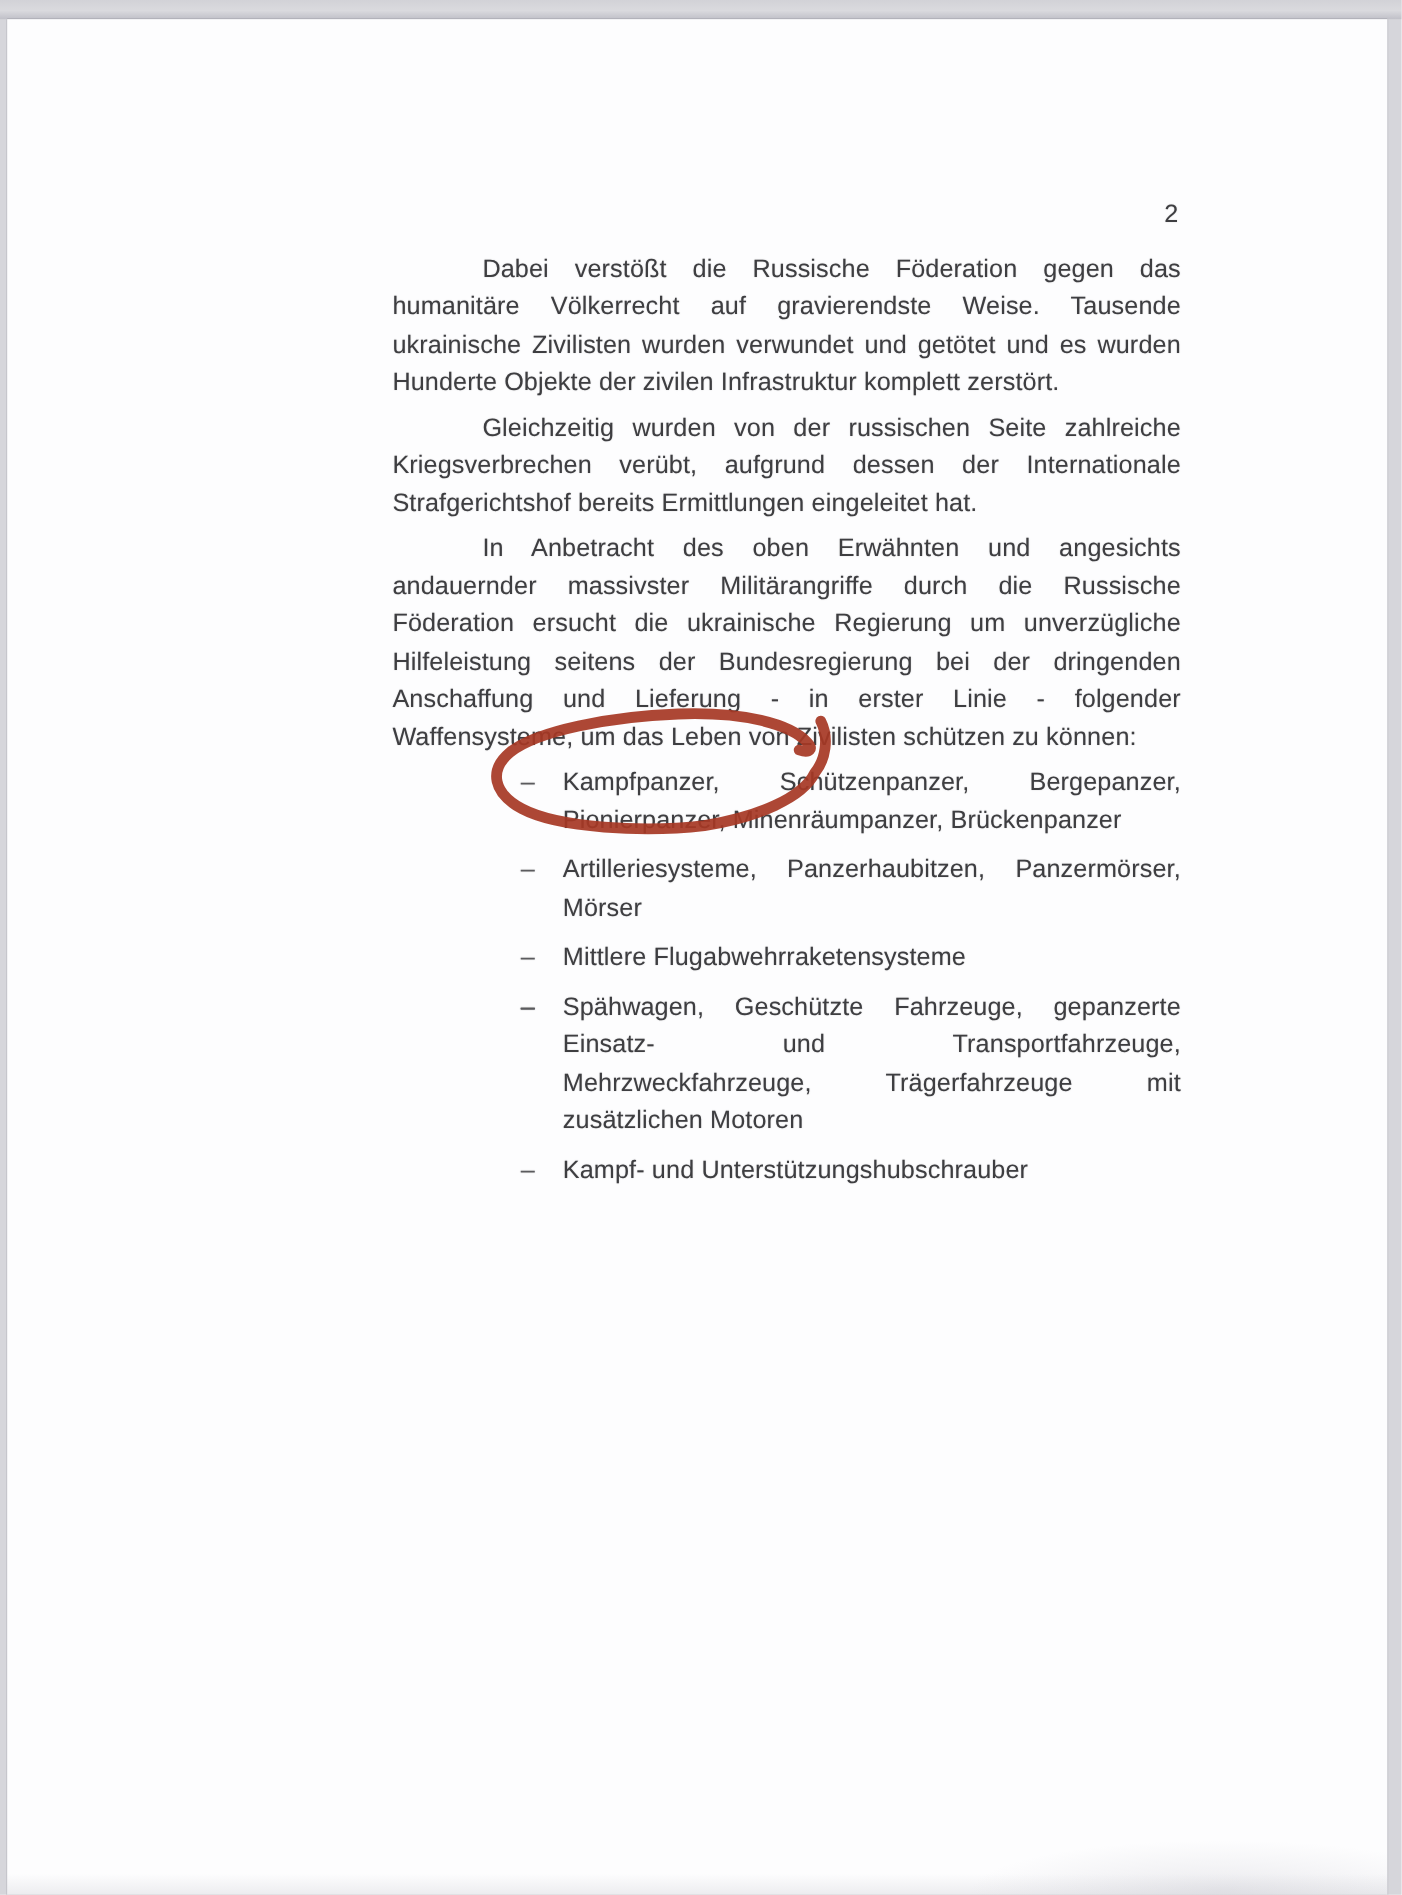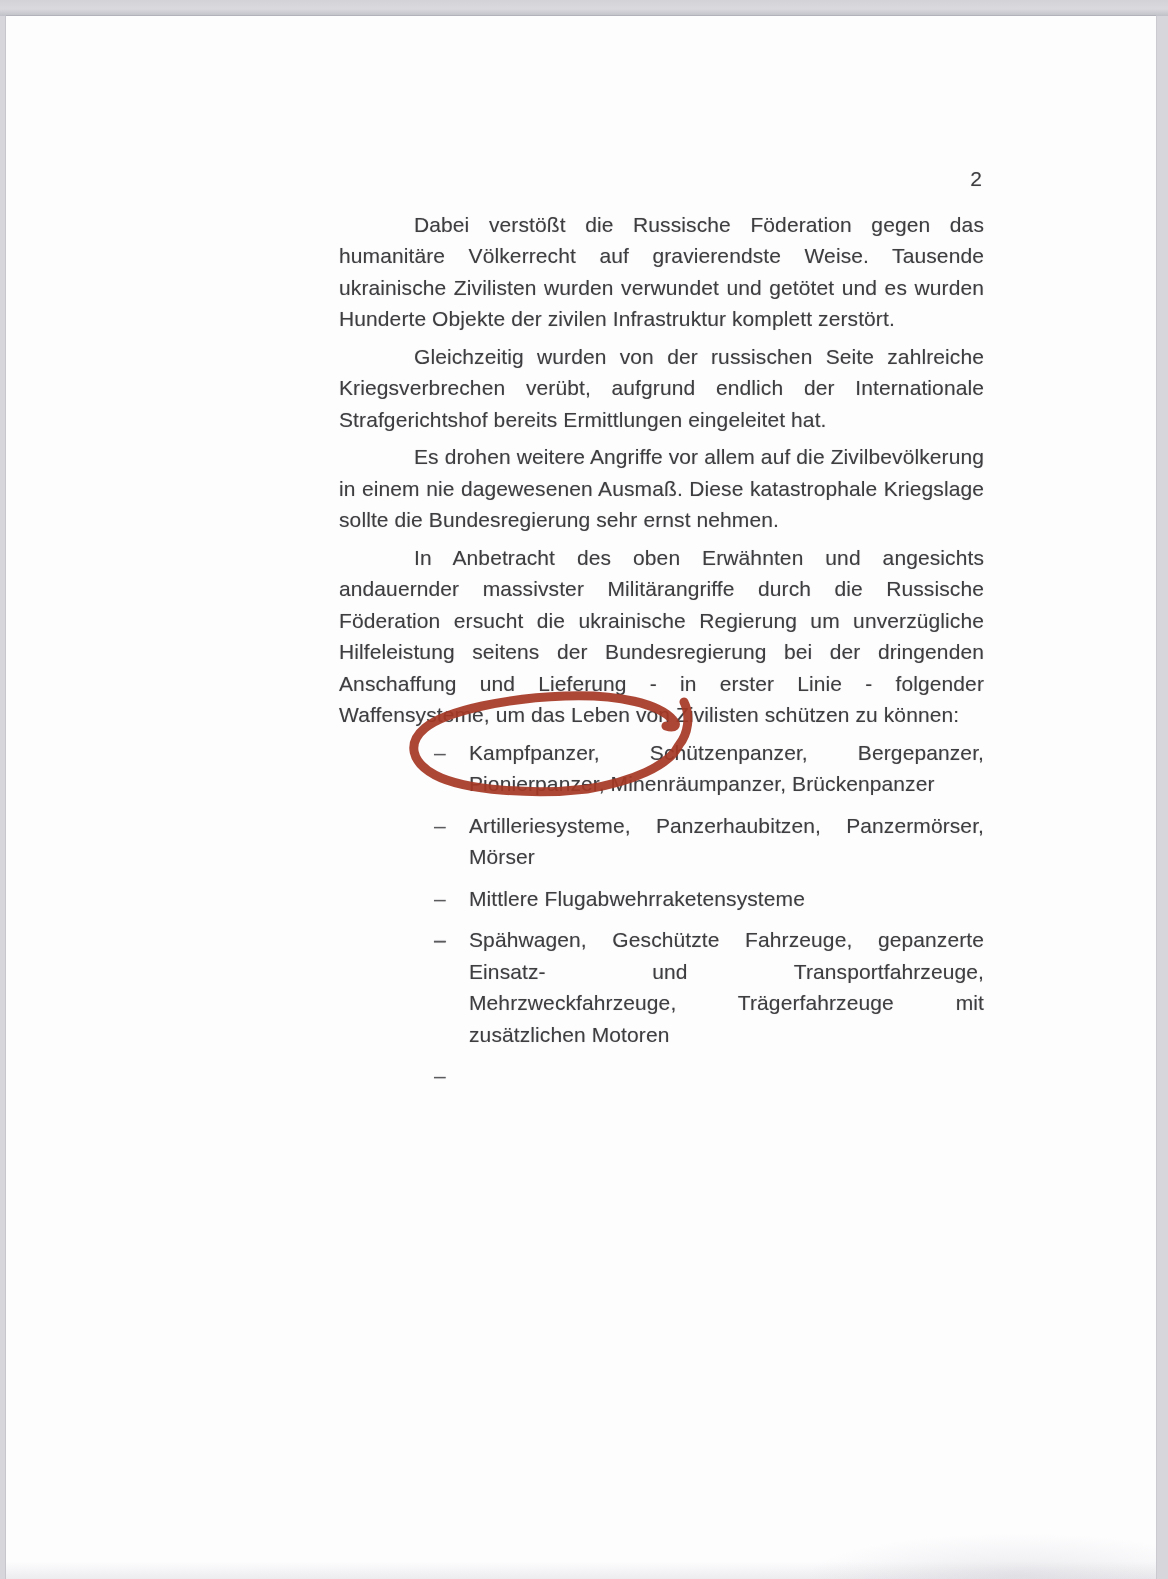--- a/index.html
+++ b/index.html
@@ -44,21 +44,21 @@
     line-height: 31.5px;
     letter-spacing: 0.1px;
     text-shadow: 0 0 1px rgba(62,62,66,0.35);
   }
   .page-number {
     text-align: right;
     padding-right: 2px;
     margin: 0 0 14px 0;
   }
   .para {
-    margin: 0 0 6px 12px;
+    margin: 0 0 6px 0;
     text-align: justify;
     text-align-last: left;
     text-indent: 75px;
   }
   .bullet-list { margin-top: 0; }
   .bullet {
     position: relative;
     padding-left: 142px;
     margin: 0 0 10px 0;
     text-align: justify;
@@ -81,22 +81,21 @@
 
 <div class="viewport">
   <div class="scan-top-band"></div>
 
   <div class="page">
     <div class="content">
 
       <div class="page-number">2</div>
 
       <p class="para">Dabei verstößt die Russische Föderation gegen das humanitäre Völkerrecht auf gravierendste Weise. Tausende ukrainische Zivilisten wurden verwundet und getötet und es wurden Hunderte Objekte der zivilen Infrastruktur komplett zerstört.</p>
-      <p class="para">Gleichzeitig wurden von der russischen Seite zahlreiche Kriegsverbrechen verübt, aufgrund endlich der Internationale Strafgerichtshof bereits Ermittlungen eingeleitet hat.</p>
-      <p class="para">Es drohen weitere Angriffe vor allem auf die Zivilbevölkerung in einem nie dagewesenen Ausmaß. Diese katastrophale Kriegslage sollte die Bundesregierung sehr ernst nehmen.</p>
+      <p class="para">Gleichzeitig wurden von der russischen Seite zahlreiche Kriegsverbrechen verübt, aufgrund dessen der Internationale Strafgerichtshof bereits Ermittlungen eingeleitet hat.</p>
       <p class="para">In Anbetracht des oben Erwähnten und angesichts andauernder massivster Militärangriffe durch die Russische Föderation ersucht die ukrainische Regierung um unverzügliche Hilfeleistung seitens der Bundesregierung bei der dringenden Anschaffung und Lieferung - in erster Linie - folgender Waffensysteme, um das Leben von Zivilisten schützen zu können:</p>
 
       <div class="bullet-list">
 
         <div class="bullet">
           <span class="bullet-marker">–</span>
           <span>Kampfpanzer, Schützenpanzer, Bergepanzer, Pionierpanzer, Minenräumpanzer, Brückenpanzer</span>
           <svg class="circle-annotation" viewBox="0 0 330 135" xmlns="http://www.w3.org/2000/svg">
             <path d="M 297,20
                      C 304,34 301,52 292,63
@@ -123,20 +122,21 @@
           <span class="bullet-marker">–</span>
         </div>
 
         <div class="bullet">
           <span class="bullet-marker">–</span>
           <span>Spähwagen, Geschützte Fahrzeuge, gepanzerte Einsatz- und Transportfahrzeuge, Mehrzweckfahrzeuge, Trägerfahrzeuge mit zusätzlichen Motoren</span>
         </div>
 
         <div class="bullet">
           <span class="bullet-marker">–</span>
+          <span>Kampf- und Unterstützungshubschrauber</span>
         </div>
 
       </div>
     </div>
 
     <div class="scan-bottom-noise"></div>
   </div>
 </div>
 
 </body></html>

